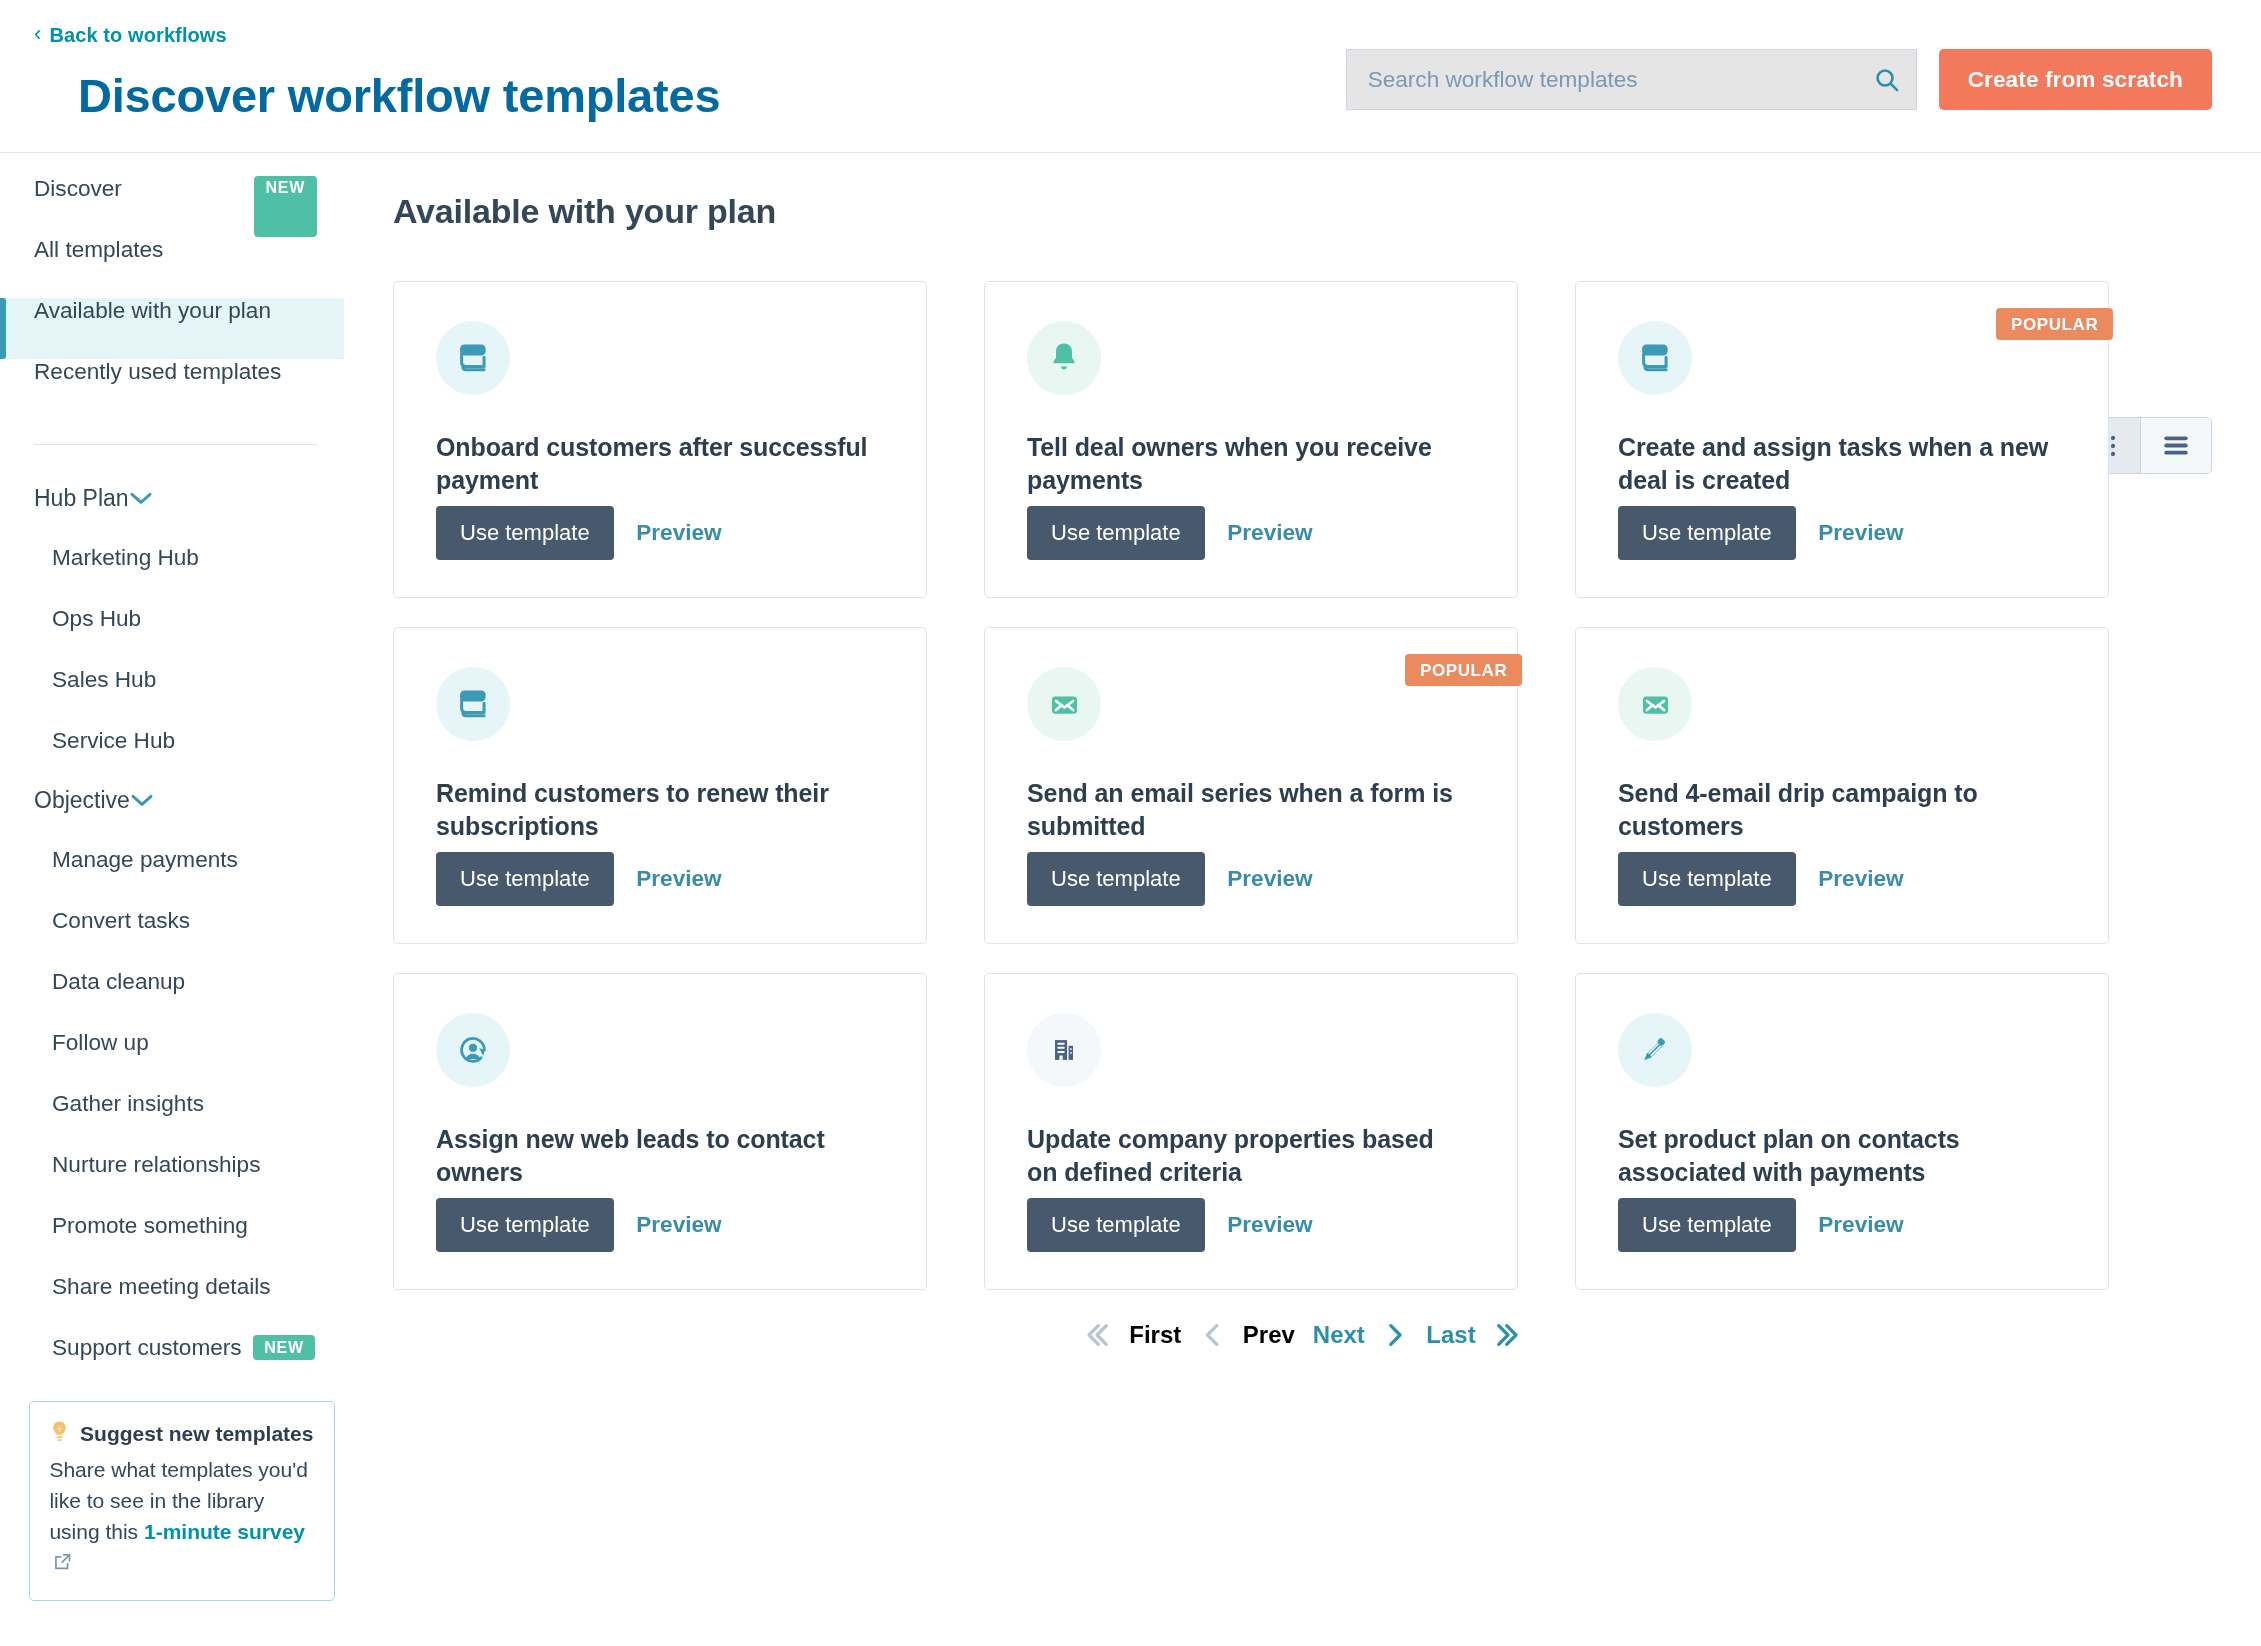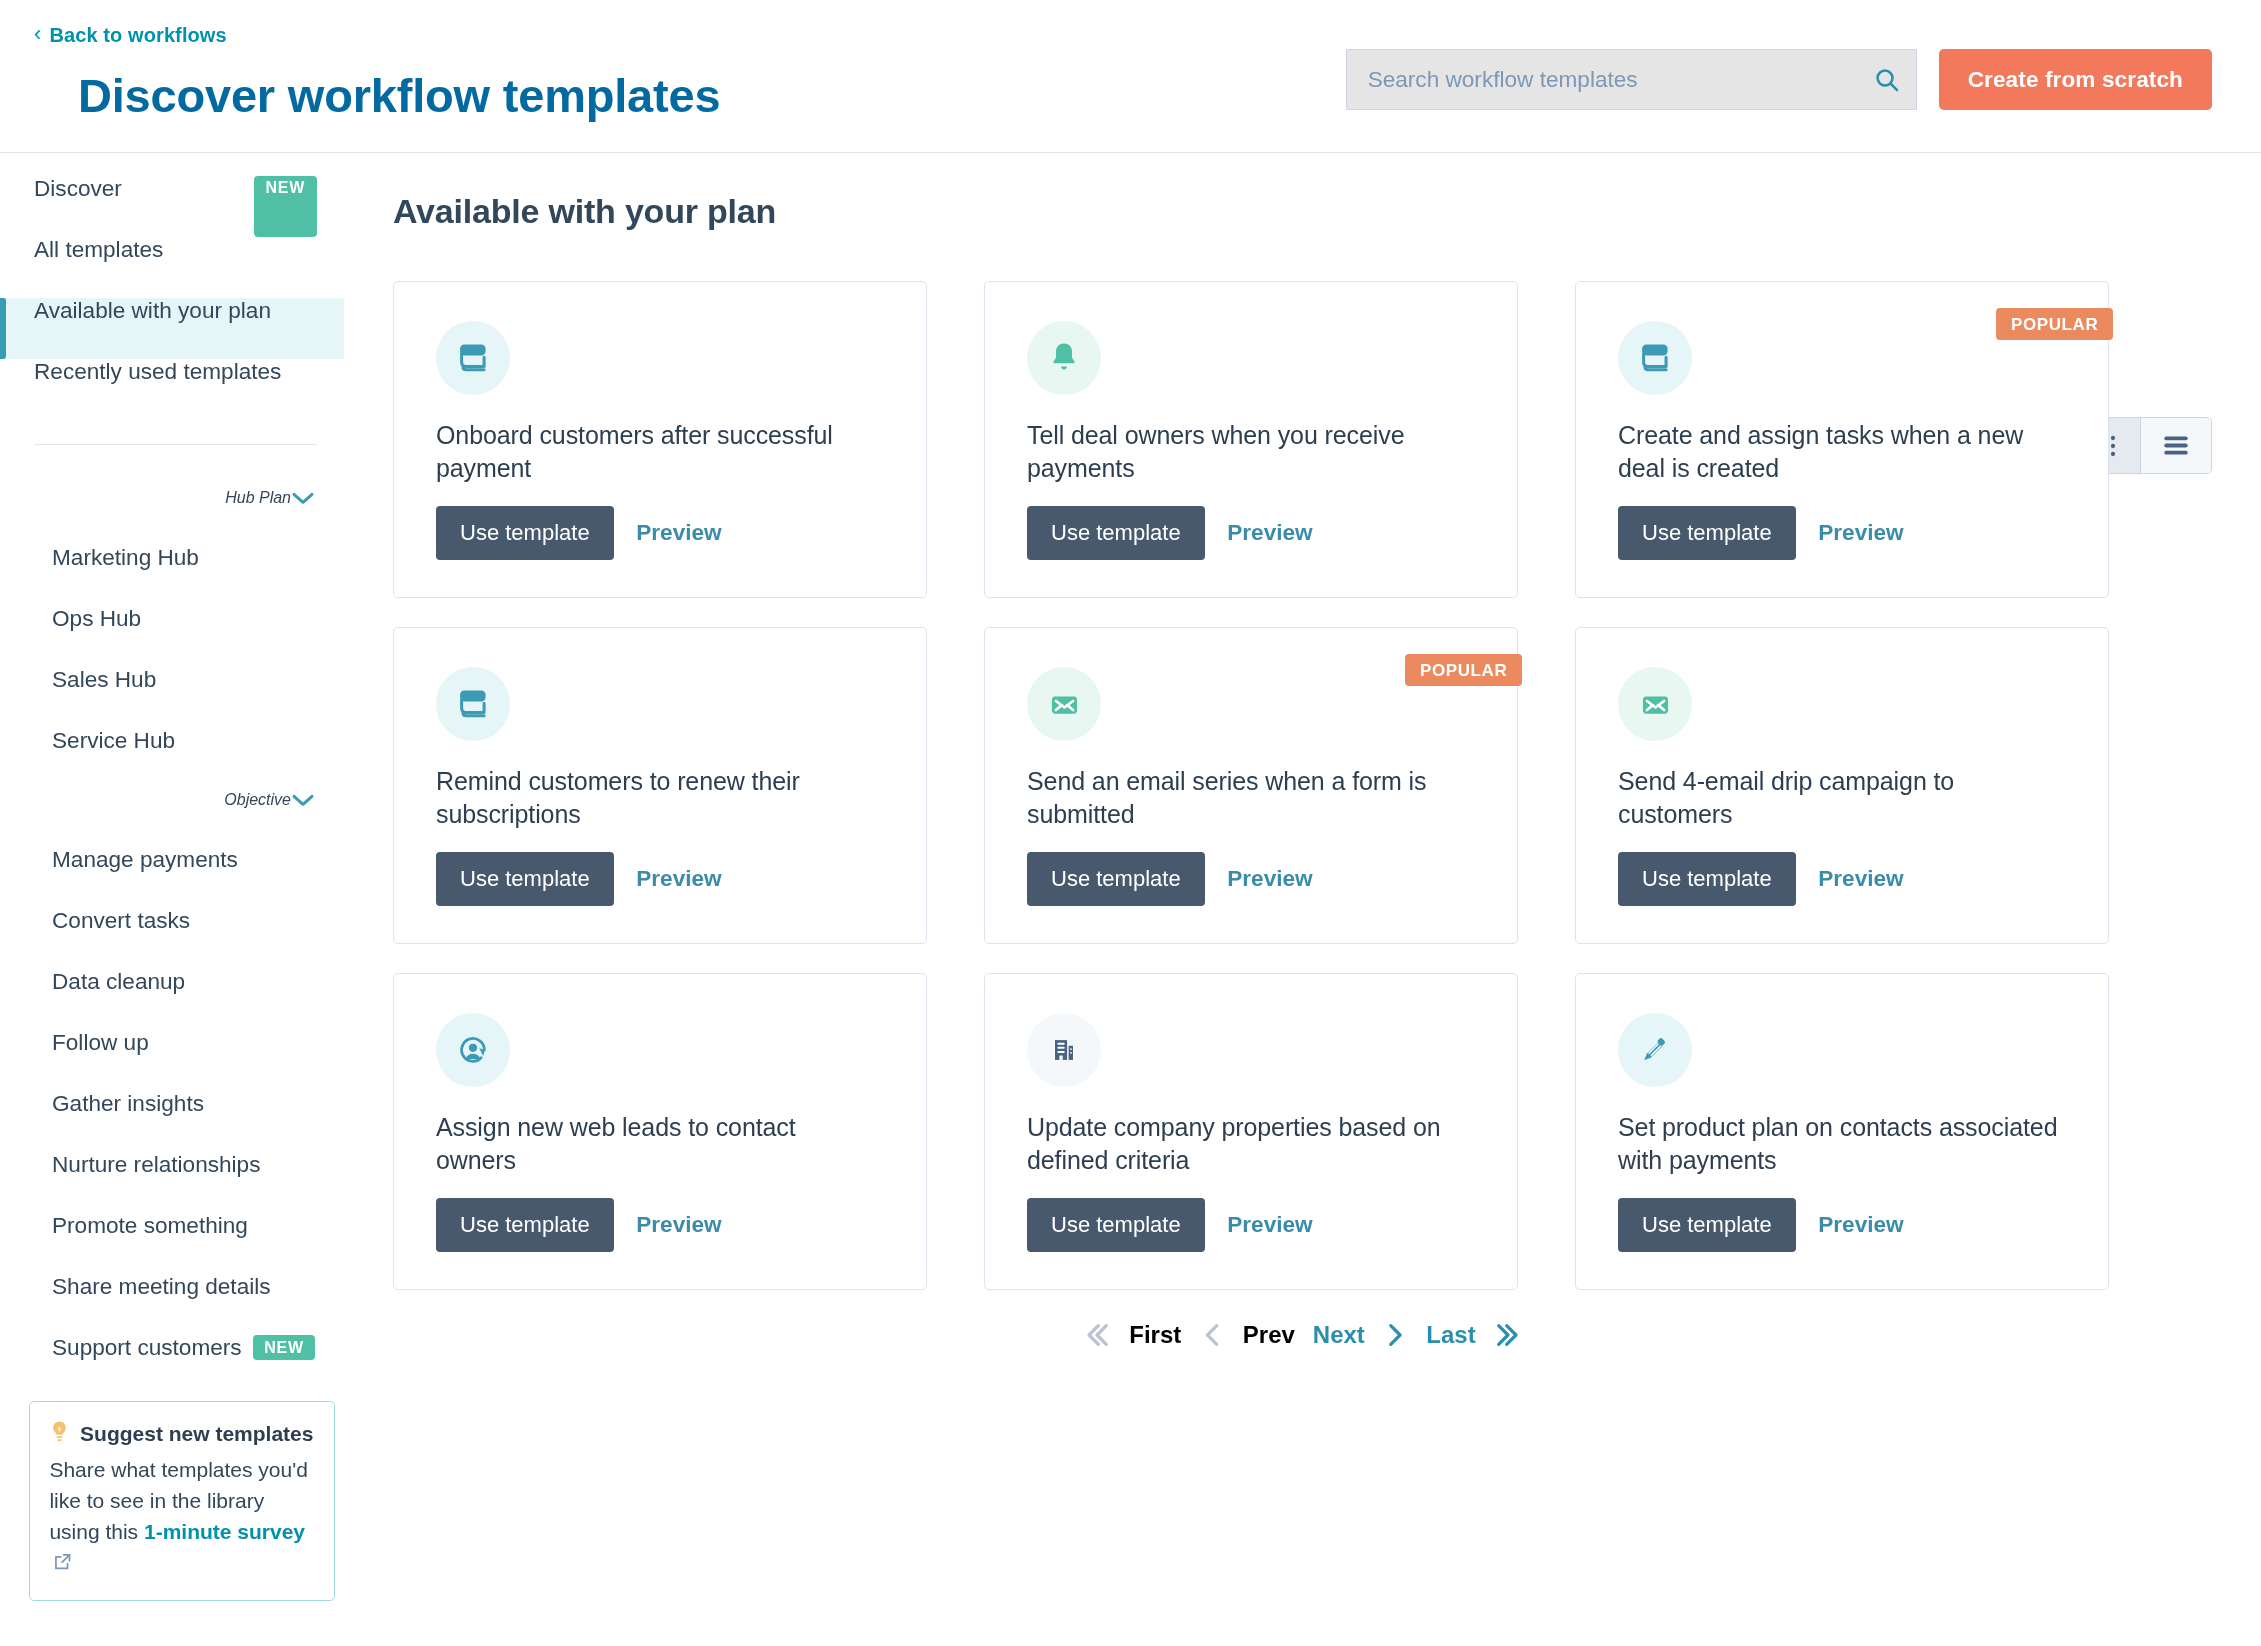--- a/index.html
+++ b/index.html
@@ -85,23 +85,23 @@
   .badge-new {
     background: #4fbfa5; color: #ffffff;
     font-size: 16px; font-weight: 700; letter-spacing: 0.8px;
     padding: 4.9px 11.3px 4px; border-radius: 4px; line-height: 1;
   }
   .nav-divider {
     height: 1.6px; background: #dfe3eb;
     margin: 24px 27.5px 24px 34px;
   }
   .nav-group-head {
-    display: flex; align-items: center; justify-content: flex-end;
+    display: flex; align-items: center; justify-content: flex-start;
     height: 58px; padding: 0 29px 0 34px;
-    font-size: 16px; color: #33475b; cursor: pointer; font-style: italic;
+    font-size: 23px; color: #33475b; cursor: pointer;
   }
   .chev-down { color: #3a9cb0; display: inline-flex; }
   .nav-sub {
     display: flex; align-items: center; gap: 11.3px;
     height: 61px; padding-left: 52px;
     font-size: 22.6px; color: #33475b; cursor: pointer;
   }
   .suggest-box {
     margin: 22.6px 0 0 29px;
     width: 306px;
@@ -154,22 +154,22 @@
     padding: 39px 42px 0;
   }
   .icon-circle {
     width: 74px; height: 74px; border-radius: 50%;
     display: flex; align-items: center; justify-content: center;
   }
   .icon-circle.blue  { background: #e5f5f8; }
   .icon-circle.green { background: #e8f7f2; }
   .icon-circle.gray  { background: #f5f8fa; }
   .card-title {
-    margin-top: 24px;
-    font-size: 25px; font-weight: 400; line-height: 1.33;
+    margin-top: 36px;
+    font-size: 25px; font-weight: 700; line-height: 1.33;
     color: #2d3e50; letter-spacing: -0.1px;
     max-width: 441px;
   }
   .card-actions {
     position: absolute; left: 42px; bottom: 37px;
     display: flex; align-items: center; gap: 22.6px;
   }
   .btn-use {
     height: 54px; padding: 0 24px;
     background: #48596e; border: none; border-radius: 4px;

